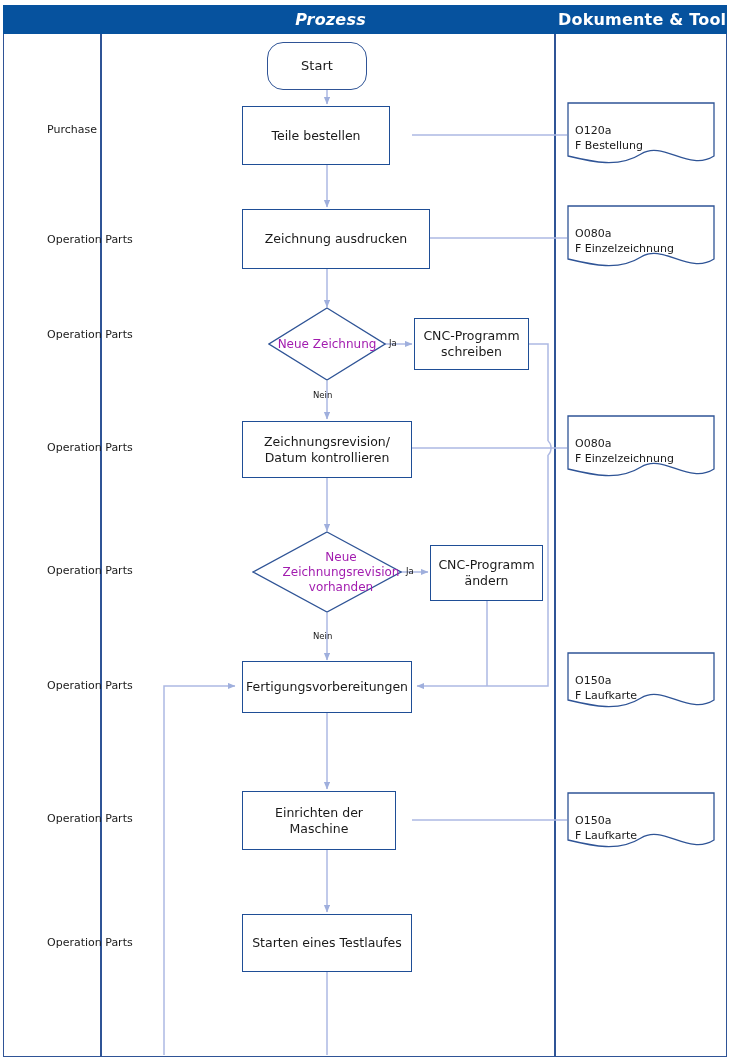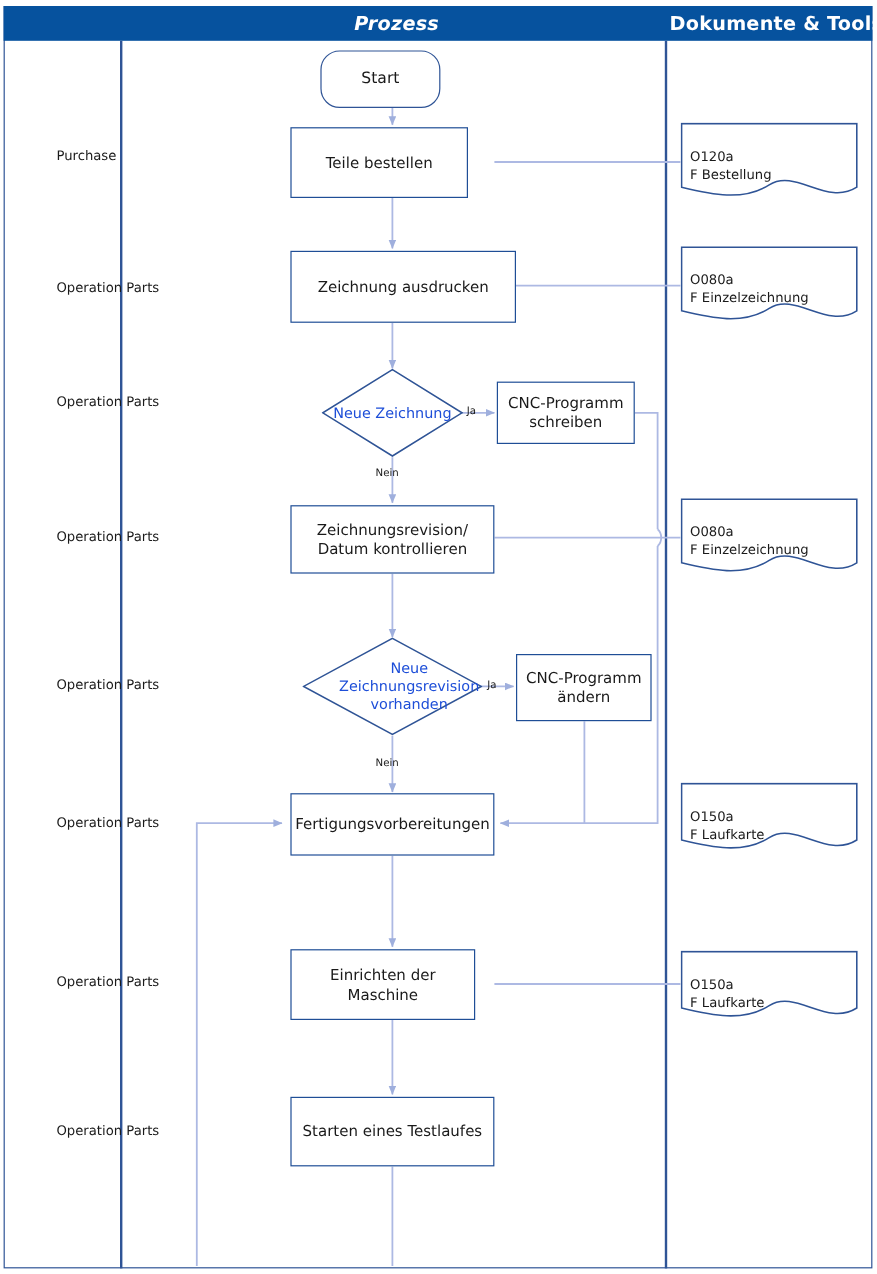--- a/index.html
+++ b/index.html
@@ -98,21 +98,21 @@
   .decision .dtext{
     position:absolute;
     left:0; top:0;
     width:100%; height:100%;
     display:flex;
     align-items:center;
     justify-content:center;
     text-align:center;
     font-size:12px;
     line-height:15px;
-    color:#1d4ed8;
+    color:#a21caf;
     pointer-events:none;
   }
 
   
   .doc{
     position:absolute;
   }
   .doc svg{position:absolute;left:0;top:0;}
   .doc .dtxt{
     position:absolute;

